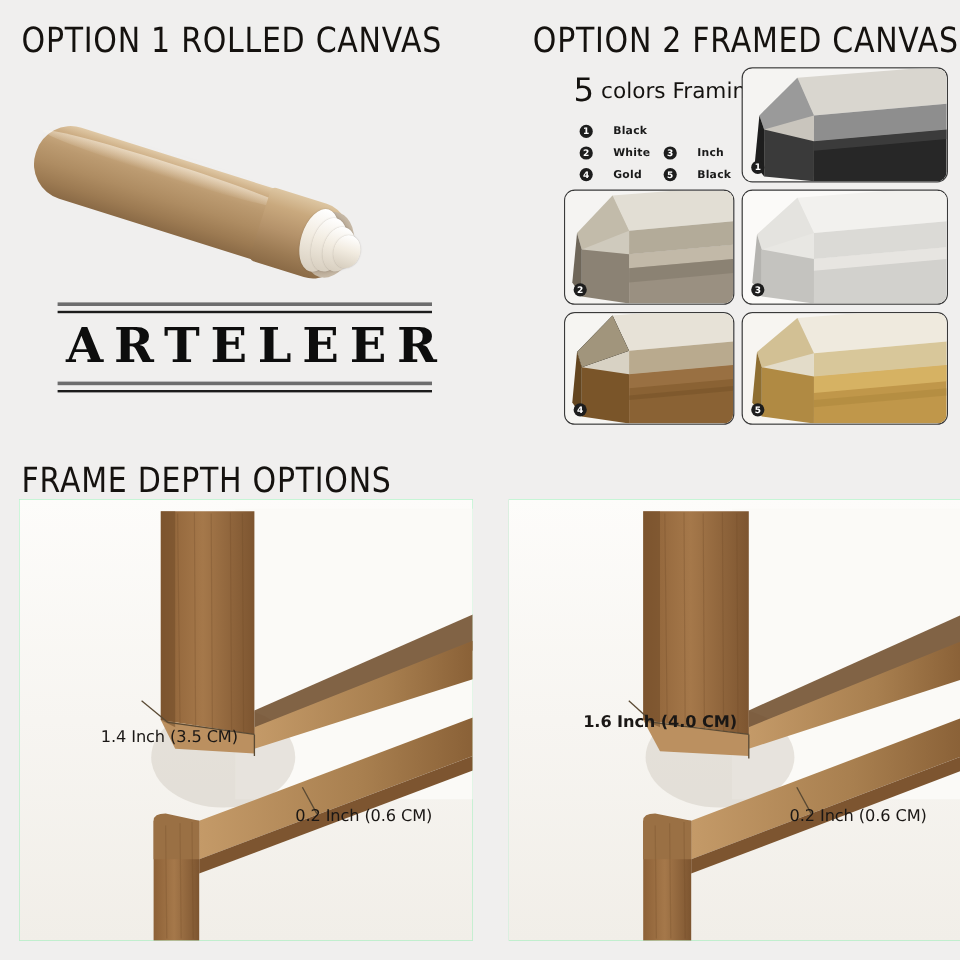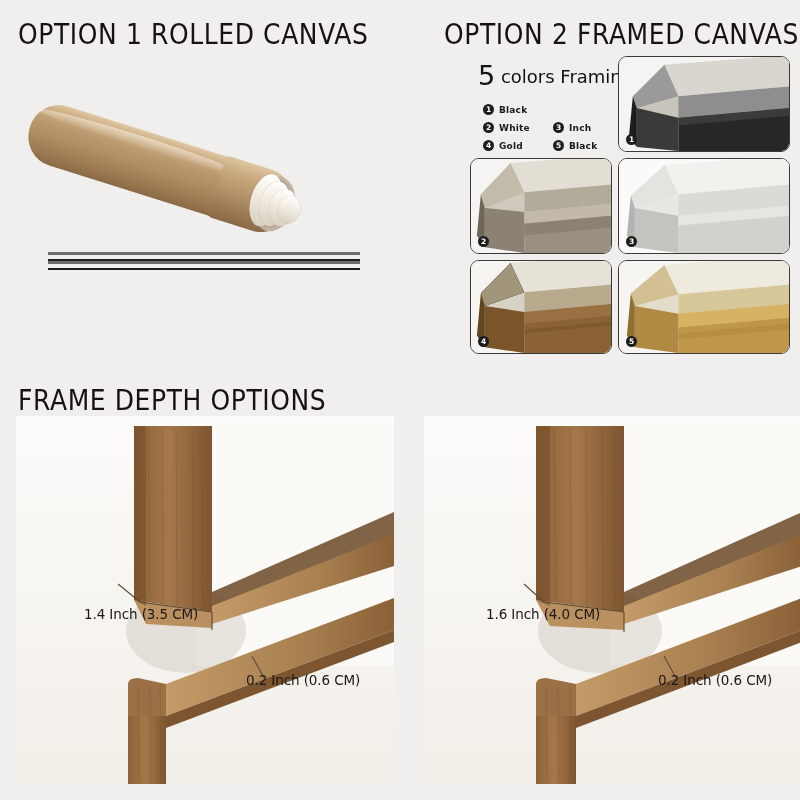--- a/index.html
+++ b/index.html
@@ -123,21 +123,21 @@
   .legend-row { display: flex; margin-bottom: 7px; }
   .legend-item { display: flex; align-items: center; width: 70px; }
   .badge {
     width: 11px; height: 11px; border-radius: 50%;
     background: #1d1d1d; color: #fff;
     font-size: 7.5px; line-height: 11px; text-align: center;
     font-family: "DejaVu Sans", sans-serif; font-weight: 700;
     flex: none;
   }
   .legend-item span.txt {
-    margin-left: 5px; font-size: 9px; font-weight: 700;
+    margin-left: 17px; font-size: 9px; font-weight: 700;
     color: #1a1a1a; letter-spacing: .2px;
   }
 
   .swatch {
     position: absolute;
     border: 1.6px solid #3a3a3a;
     border-radius: 9px;
     background: #f4f3f1;
     overflow: hidden;
   }
@@ -195,20 +195,21 @@
     </div>
   </div>
 </div>
 
 <div class="brand-block">
   <div class="rule-top">
     <div class="rule-a"></div>
       <div class="rule-gap"></div>
       <div class="rule-b"></div>
   </div>
+  <div class="brand-word">ARTELEER</div>
   <div class="rule-bot">
     <div class="rule-a"></div>
       <div class="rule-gap"></div>
       <div class="rule-b"></div>
   </div>
 </div>
 
 <div class="heading" id="opt2-heading">OPTION 2 FRAMED CANVAS</div>
 
 <div class="framing-panel">
@@ -441,15 +442,15 @@
         <path d="M134 270 L135 366"></path>
         <path d="M146 269 L147 366"></path>
     </g>
     <g stroke="#5a4a34" stroke-width="1.1" fill="none">
       <path d="M100 168 L120 186"></path>
       <path d="M120 186 L200 196"></path>
       <path d="M200 196 L200 216"></path>
       <path d="M240 240 L252 262"></path>
     </g>
   </svg>
-  <div class="dim-label" style="left:62px; top:190px;">1.6 Inch (4.0 CM)</div>
+  <div class="dim-label" style="left:62px; top:178px;font-weight:bold;">1.6 Inch (4.0 CM)</div>
   <div class="dim-label" style="left:234px; top:256px;">0.2 Inch (0.6 CM)</div>
 </div>
 
 </body></html>

